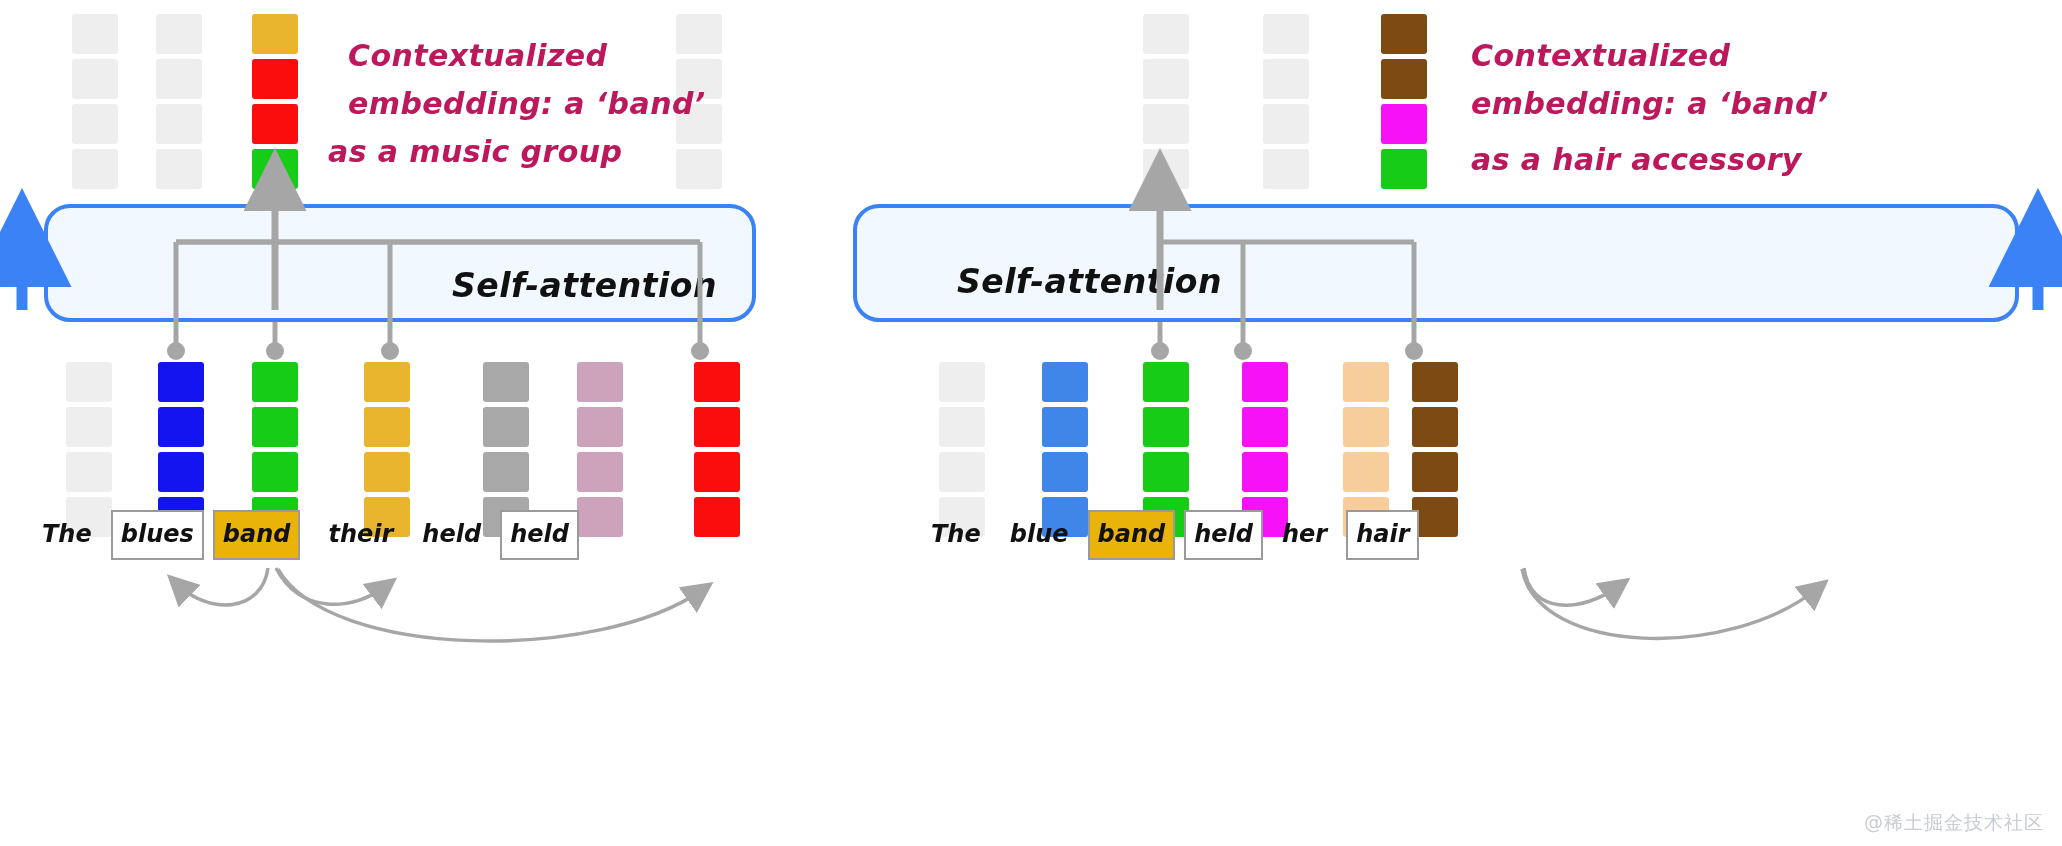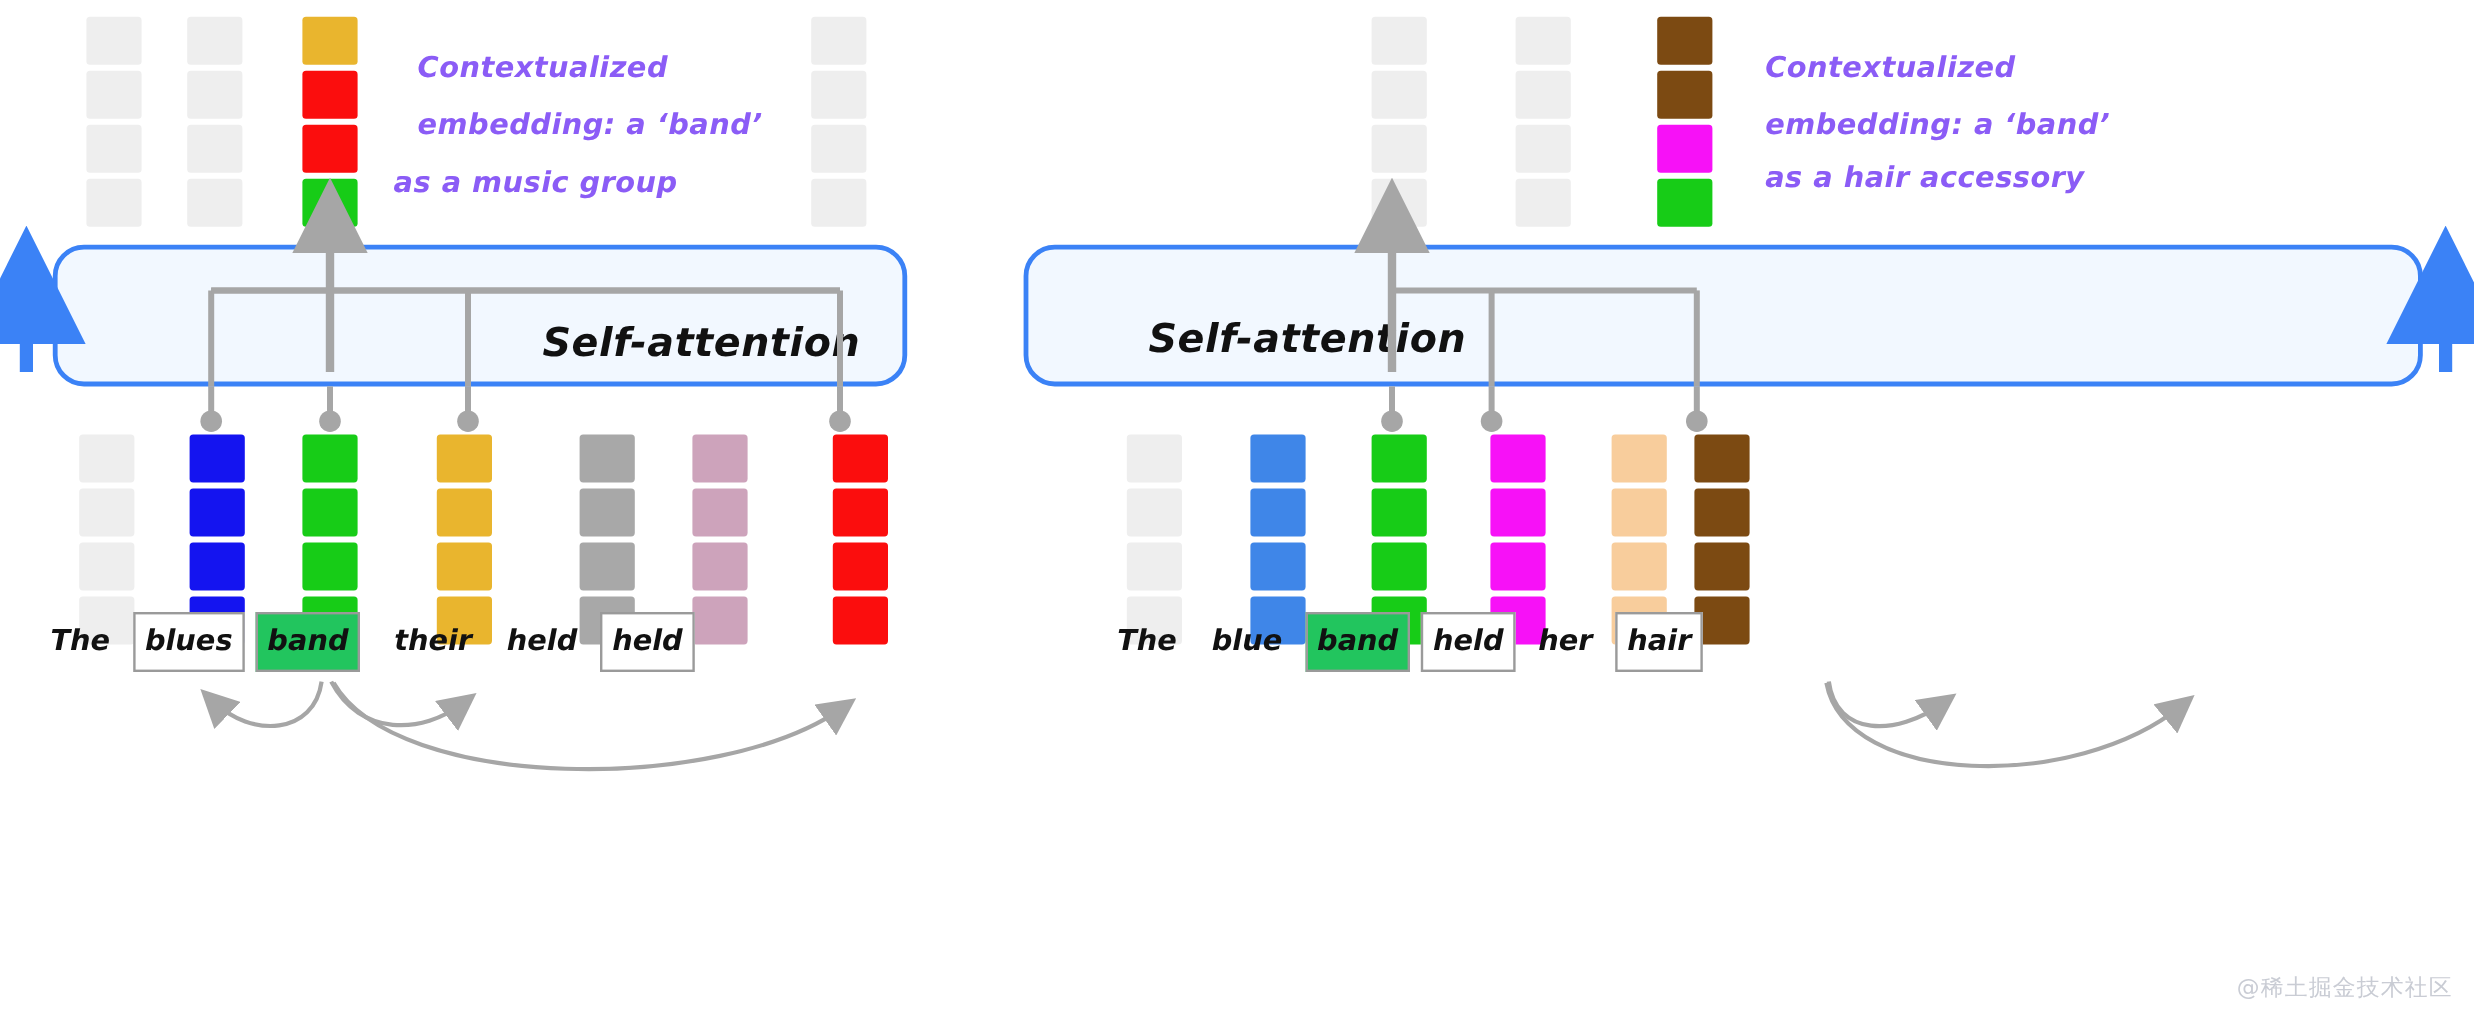--- a/index.html
+++ b/index.html
@@ -9,35 +9,35 @@
   #panel-left{left:0;}
   #panel-right{left:1031px;}
 
   
   .col{position:absolute;width:46px;}
   .cell{width:46px;height:40px;border-radius:3px;margin-bottom:5px;}
   .cell:last-child{margin-bottom:0;}
 
   
   .note{position:absolute;font-family:"DejaVu Sans",sans-serif;
-        font-style:italic;font-weight:600;color:#8b5cf6;
-        font-size:24px;line-height:48px;letter-spacing:.4px;white-space:nowrap;}
+        font-style:italic;font-weight:600;color:#be185d;
+        font-size:30px;line-height:48px;letter-spacing:.4px;white-space:nowrap;}
 
   
   .sa-box{position:absolute;border:4px solid #3b82f6;border-radius:26px;
           background:#f2f8ff;box-sizing:border-box;}
   .sa-label{position:absolute;font-style:italic;font-weight:700;color:#111;
             font-size:33px;white-space:nowrap;letter-spacing:.5px;}
 
   
   .sentence{position:absolute;display:flex;align-items:flex-end;}
   .word{font-style:italic;font-weight:600;color:#111;font-size:24px;
         line-height:1;padding:10px 8px 12px 8px;white-space:nowrap;}
   .word.boxed{border:2px solid #9a9a9a;background:#ffffff;}
-  .word.boxed.hl{background:#22c55e;border-color:#9a9a9a;}
+  .word.boxed.hl{background:#eab308;border-color:#9a9a9a;}
   .word.plain{border:2px solid transparent;background:transparent;}
 
   svg.overlay{position:absolute;left:0;top:0;width:2062px;height:846px;
               pointer-events:none;}
   .wm{position:absolute;right:18px;bottom:10px;color:#c9ccd4;font-size:19px;
       font-family:"DejaVu Sans",sans-serif;letter-spacing:1px;}
 </style>
 </head>
 <body>
 
@@ -151,21 +151,21 @@
     </div>
   <div class="col" style="left:350px;top:14px;">
       <div class="cell" style="background: rgb(124, 74, 18);"></div>
       <div class="cell" style="background: rgb(124, 74, 18);"></div>
       <div class="cell" style="background: rgb(247, 17, 247);"></div>
       <div class="cell" style="background: rgb(23, 204, 23);"></div>
     </div>
 
   <div class="note" style="left:440px;top:32px;">Contextualized</div>
   <div class="note" style="left:440px;top:80px;">embedding: a ‘band’</div>
-  <div class="note" style="left:440px;top:124px;">as a hair accessory</div>
+  <div class="note" style="left:440px;top:136px;">as a hair accessory</div>
 
   <div class="sa-box" style="left:-178px;top:204px;width:1166px;height:118px;"></div>
   <div class="sa-label" style="left:-74px;top:262px;">Self-attention</div>
 
   <div class="col" style="left:-92px;top:362px;">
       <div class="cell" style="background: rgb(238, 238, 238);"></div>
       <div class="cell" style="background: rgb(238, 238, 238);"></div>
       <div class="cell" style="background: rgb(238, 238, 238);"></div>
       <div class="cell" style="background: rgb(238, 238, 238);"></div>
     </div>

